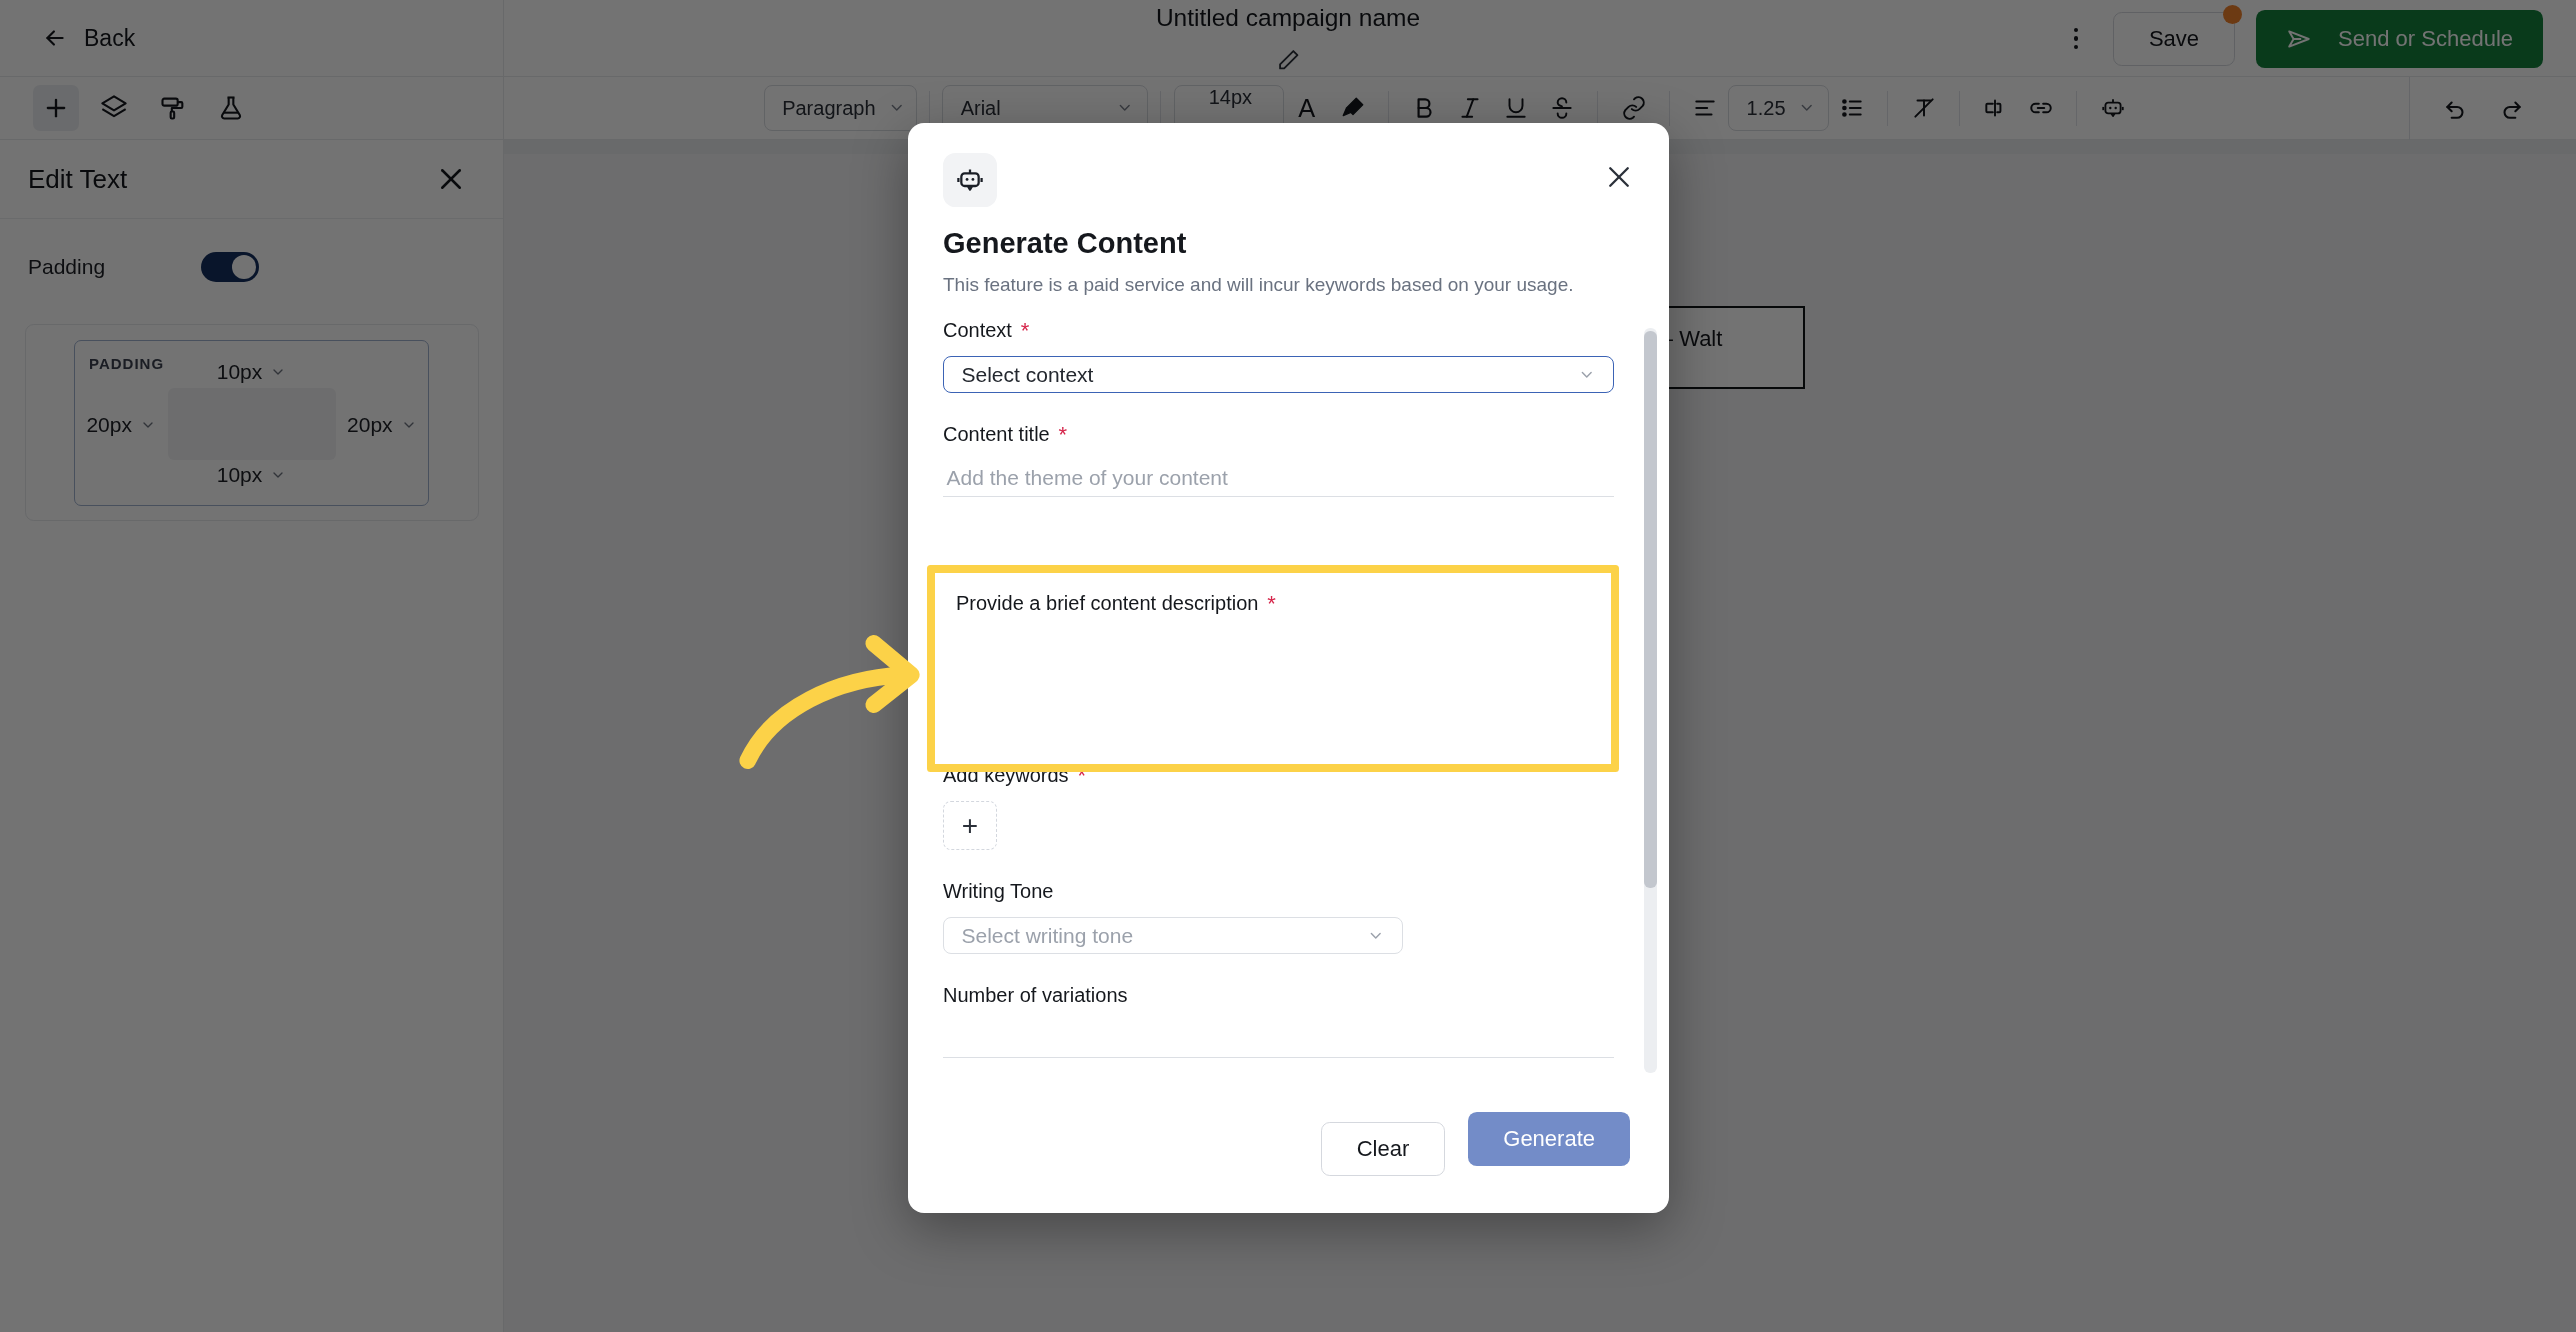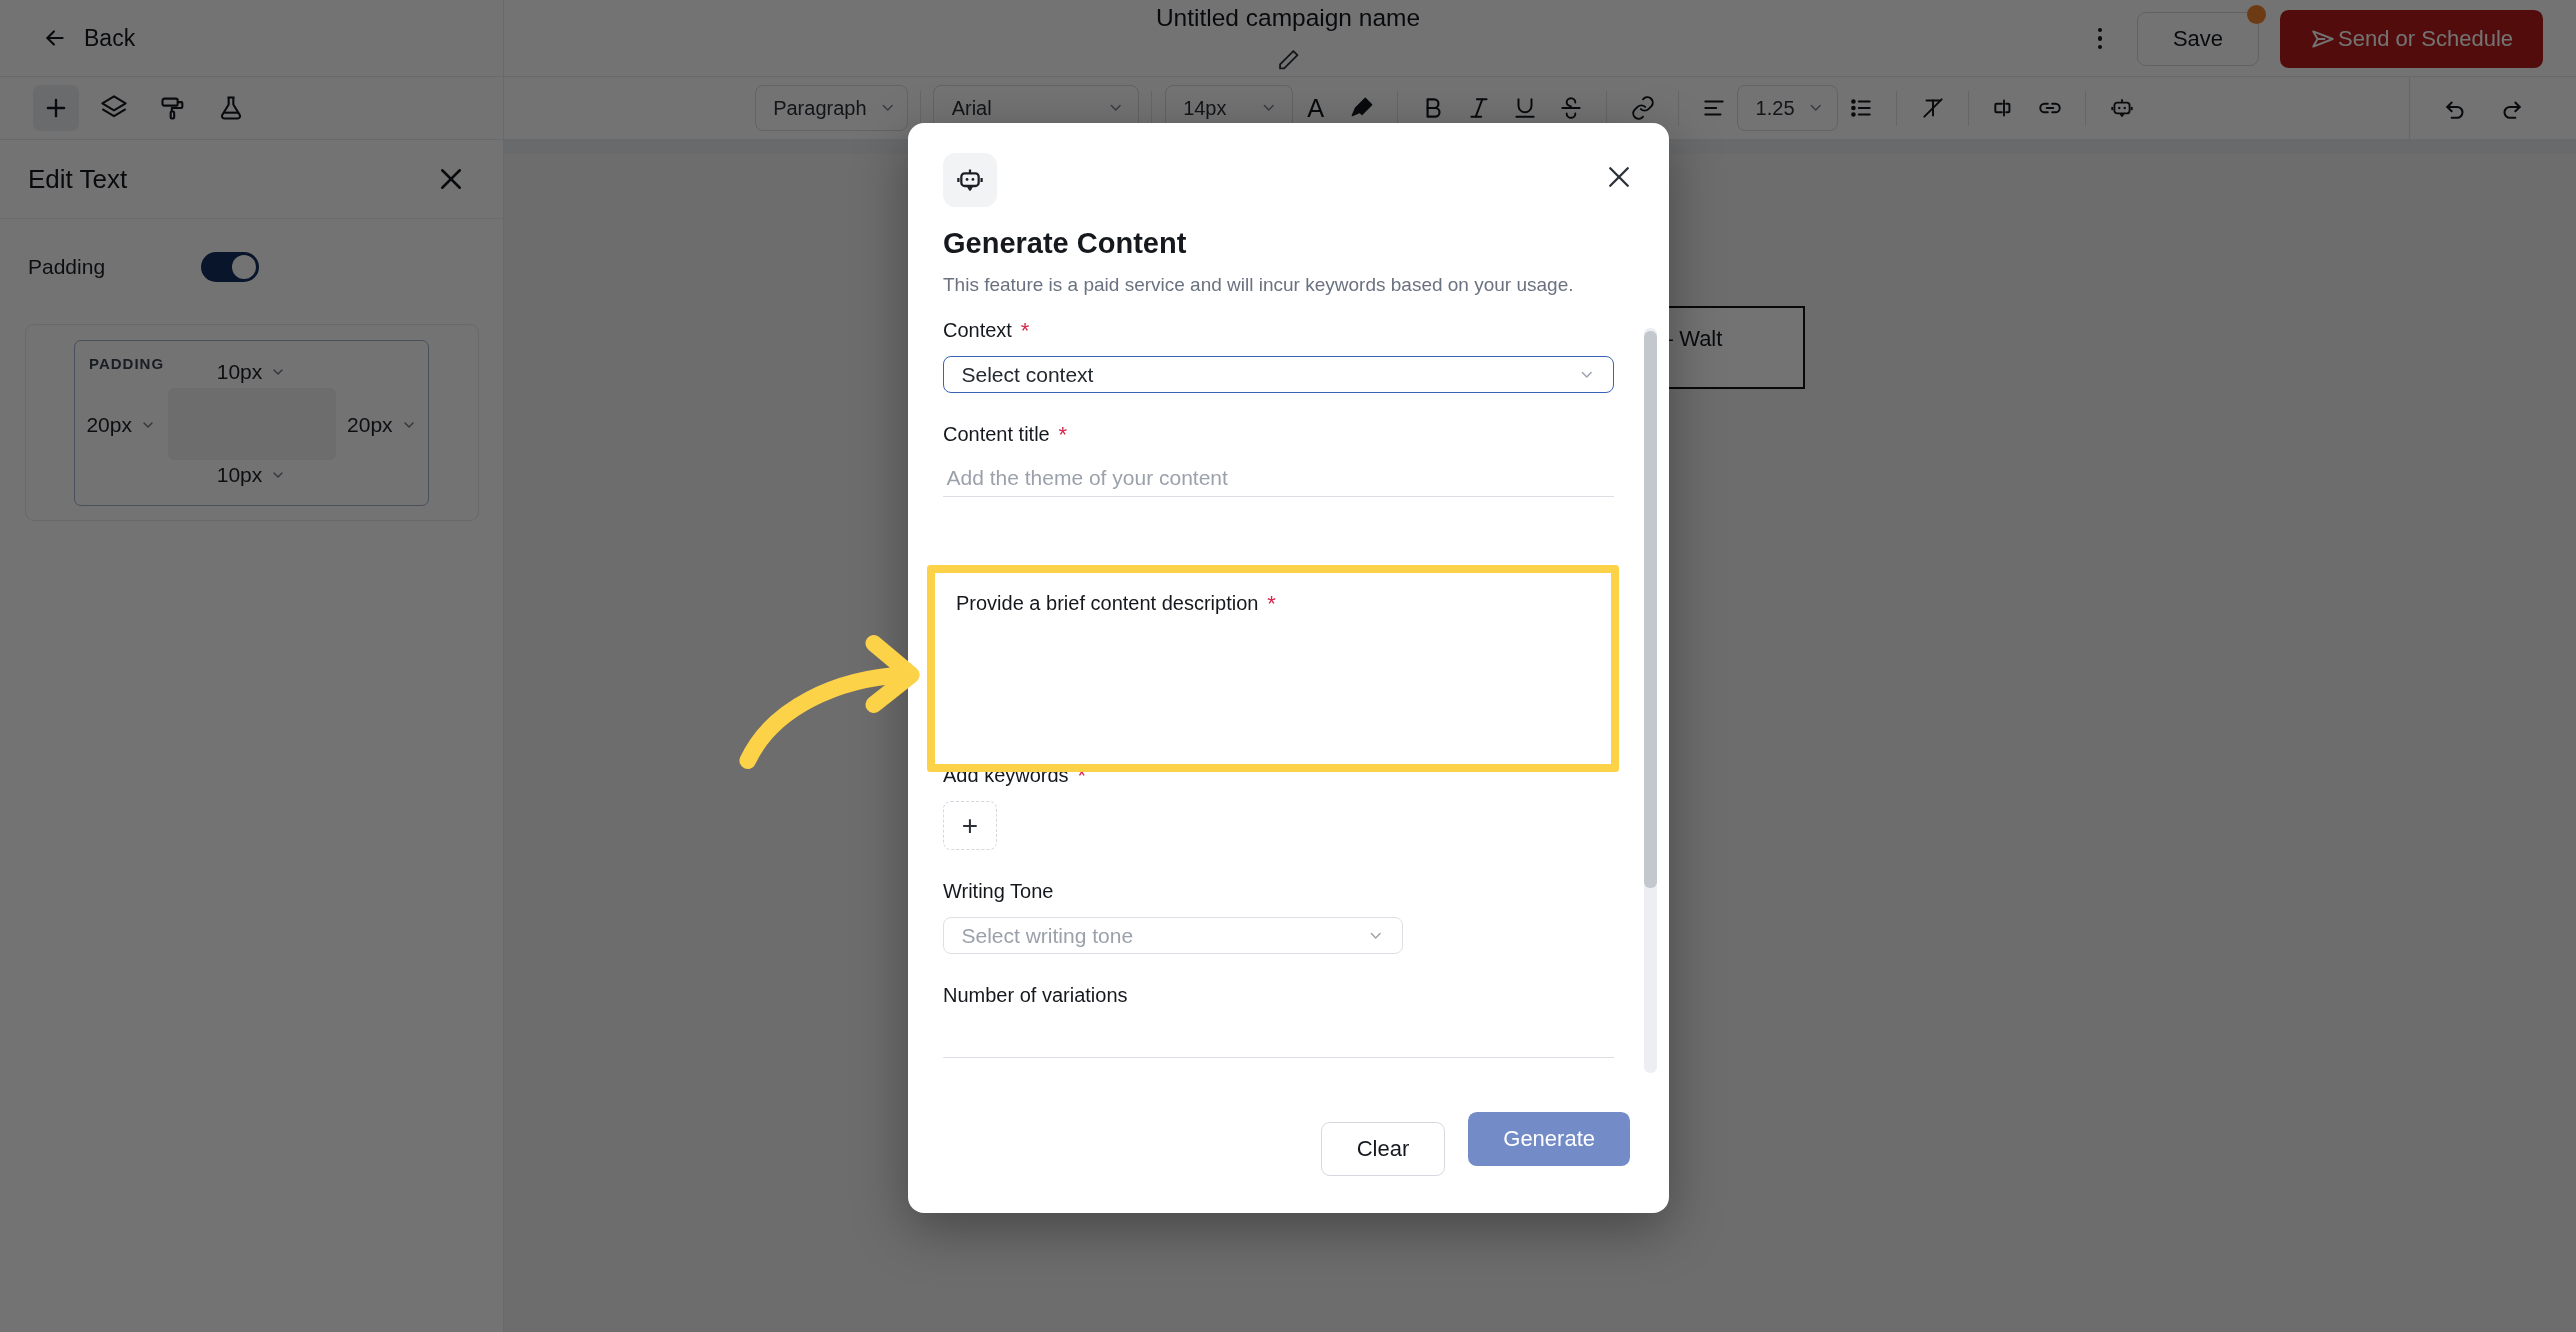--- a/index.html
+++ b/index.html
@@ -43,22 +43,22 @@
   .save-btn {
     position:relative; height:54px; padding:0 35px; border:0.9px solid #d5d8de;
     border-radius:8.8px; background:#fff; font-size:22px; color:#15181d;
     display:flex; align-items:center; justify-content:center;
   }
   .save-dot {
     position:absolute; right:-8px; top:-8px; width:19px; height:19px;
     border-radius:50%; background:#f0812a;
   }
   .send-btn {
-    height:58px; padding:0 30px; border-radius:8.8px; background:#b91c1c;
-    color:#ffffff; font-size:22px; display:flex; align-items:center; gap:2px;
+    height:58px; padding:0 30px; border-radius:8.8px; background:#15803d;
+    color:#ffffff; font-size:22px; display:flex; align-items:center; gap:26px;
   }
   .send-icon { width:26px; height:26px; }
 
   
   .toolbar {
     position:absolute; left:0; top:77px; width:2576px; height:63px;
     background:#ffffff; border-bottom:0.9px solid #e6e8ec; display:flex; align-items:center;
   }
   .tb-left {
     width:504px; height:63px; display:flex; align-items:center; gap:12.3px;
@@ -72,21 +72,21 @@
   .tb-icon svg { width:28px; height:28px; }
 
   .tb-center { flex:1; display:flex; align-items:center; justify-content:center; gap:0px; }
   .sel {
     height:46px; border:0.9px solid #d8dbe0; border-radius:8px; background:#fff;
     display:flex; align-items:center; justify-content:space-between;
     padding:0 14px 0 17.5px; font-size:20px; color:#2b3039; gap:12.3px;
   }
   .sel.paragraph { width:153px; }
   .sel.font { width:206px; }
-  .sel.size { width:128px; }
+  .sel.size { width:110px;flex-direction:column; }
   .sel.lh { width:101px; }
   .chev { width:17.5px; height:17.5px; flex:none; }
   .div { width:0.9px; height:35px; background:#e1e3e8; margin:0 12.3px; }
   .fmt {
     width:46px; height:46px; display:flex; align-items:center; justify-content:center;
     color:#15181d;
   }
   .fmt svg { width:26px; height:26px; }
   .fmt.letter { font-size:25.4px; }
   .tb-right {

